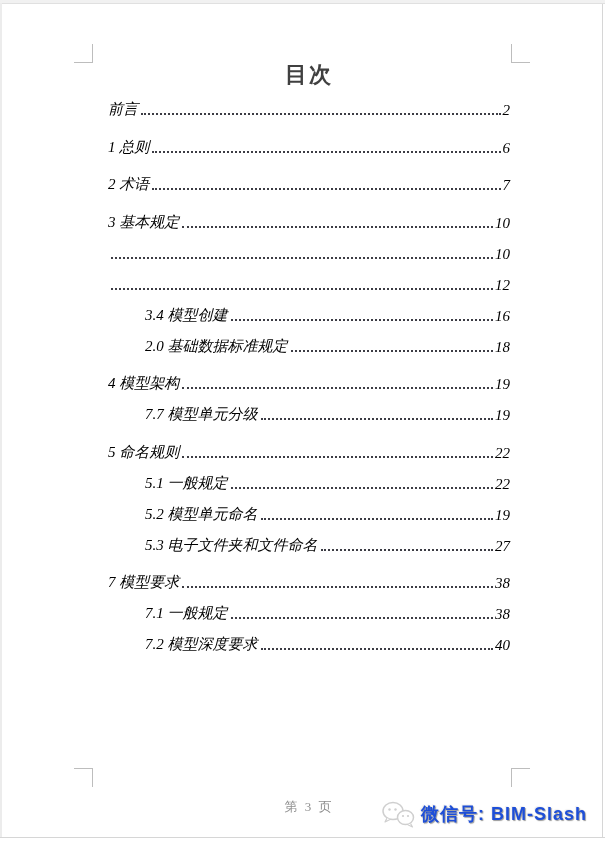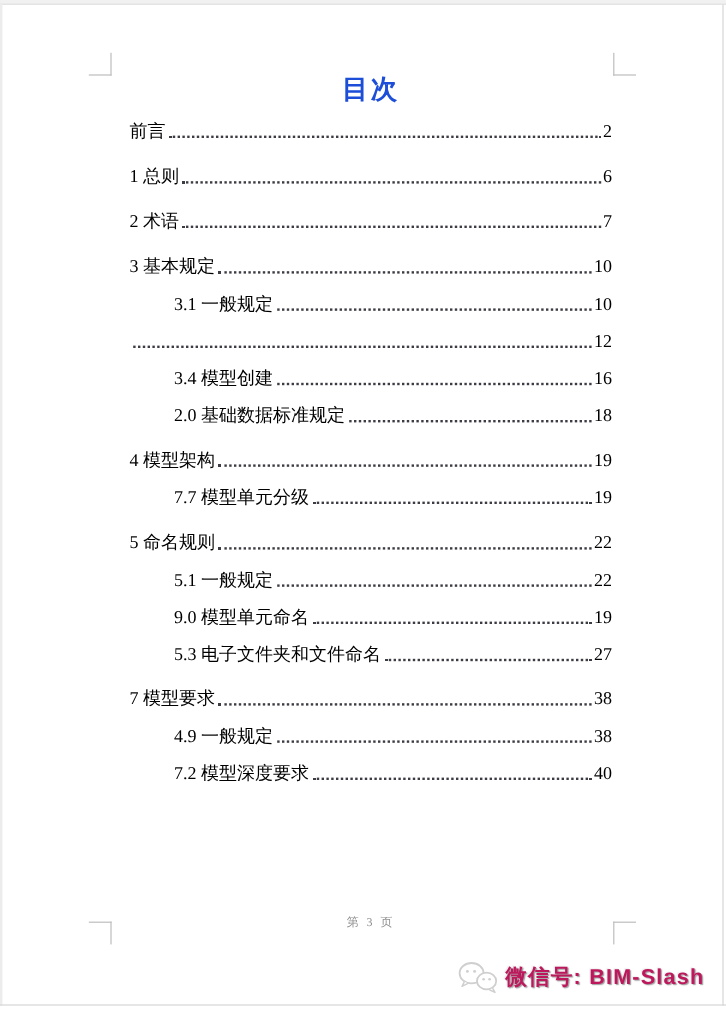--- a/index.html
+++ b/index.html
@@ -22,43 +22,43 @@
   .mark { position: absolute; width: 18px; height: 18px; }
   .mark.tl { left: 74px;  top: 44px;  border-right: 1px solid #bdbdbd; border-bottom: 1px solid #bdbdbd; }
   .mark.tr { left: 511px; top: 44px;  border-left: 1px solid #bdbdbd;  border-bottom: 1px solid #bdbdbd; }
   .mark.bl { left: 74px;  top: 768px; border-right: 1px solid #bdbdbd; border-top: 1px solid #bdbdbd; }
   .mark.br { left: 511px; top: 768px; border-left: 1px solid #bdbdbd;  border-top: 1px solid #bdbdbd; }
 
   .doc-title {
     position: absolute; top: 60px; left: 108px; width: 402px;
     text-align: center;
     font-family: "Liberation Sans", "DejaVu Sans", sans-serif;
-    font-weight: bold; font-size: 22px; letter-spacing: 2px; color: #1d4ed8;
+    font-weight: bold; font-size: 22px; letter-spacing: 2px; color: #404040;
   }
 
   .toc { position: absolute; top: 88px; left: 108px; width: 402px; }
-  .toc-row { display: flex; align-items: flex-end; height: 31px; }
+  .toc-row { display: flex; align-items: flex-end; height: 31px; font-style: italic; }
   .toc-row.level0 { margin-top: 6.5px; }
   .toc-row:first-child { margin-top: 0; }
   .toc-row.level1 .toc-label { padding-left: 37px; }
   .toc-label { font-size: 15px; white-space: pre; flex: 0 0 auto; }
   .toc-dots { flex: 1 1 auto; height: 0; border-bottom: 2px dotted #3c3c44; margin: 0 2px 4px 3px; }
   .toc-page { font-size: 15px; flex: 0 0 auto; }
 
   .page-footer {
-    position: absolute; top: 762px; left: 108px; width: 402px;
-    text-align: center; font-size: 10px; color: #8f8f8f; letter-spacing: 2px;
+    position: absolute; top: 798px; left: 108px; width: 402px;
+    text-align: center; font-size: 13px; color: #8f8f8f; letter-spacing: 2px;
   }
 
   .watermark {
     position: absolute; top: 799px; right: 18px;
     display: flex; align-items: center; gap: 5px;
     font-family: "Liberation Sans", "DejaVu Sans", sans-serif;
     font-size: 18px; font-weight: bold;
-    color: #be185d;
+    color: #1d4ed8;
     text-shadow: 1px 1px 1px #9a9a9a, -1px -1px 1px #efefef;
     letter-spacing: 1px;
   }
   .watermark svg { display: block; }
 </style>
 </head>
 <body>
 
 <div class="top-band"></div>
 <div class="edge-left"></div>
@@ -87,21 +87,20 @@
     <span class="toc-label">2 术语</span>
     <span class="toc-dots"></span>
     <span class="toc-page">7</span>
   </div>
     <div class="toc-row level0">
     <span class="toc-label">3 基本规定</span>
     <span class="toc-dots"></span>
     <span class="toc-page">10</span>
   </div>
     <div class="toc-row level1">
-    <span class="toc-label">3.1 一般规定</span>
     <span class="toc-dots"></span>
     <span class="toc-page">10</span>
   </div>
     <div class="toc-row level1">
     <span class="toc-dots"></span>
     <span class="toc-page">12</span>
   </div>
     <div class="toc-row level1">
     <span class="toc-label">3.4 模型创建</span>
     <span class="toc-dots"></span>
@@ -126,36 +125,36 @@
     <span class="toc-label">5 命名规则</span>
     <span class="toc-dots"></span>
     <span class="toc-page">22</span>
   </div>
     <div class="toc-row level1">
     <span class="toc-label">5.1 一般规定</span>
     <span class="toc-dots"></span>
     <span class="toc-page">22</span>
   </div>
     <div class="toc-row level1">
-    <span class="toc-label">9.0 模型单元命名</span>
+    <span class="toc-label">5.2 模型单元命名</span>
     <span class="toc-dots"></span>
     <span class="toc-page">19</span>
   </div>
     <div class="toc-row level1">
     <span class="toc-label">5.3 电子文件夹和文件命名</span>
     <span class="toc-dots"></span>
     <span class="toc-page">27</span>
   </div>
     <div class="toc-row level0">
     <span class="toc-label">7 模型要求</span>
     <span class="toc-dots"></span>
     <span class="toc-page">38</span>
   </div>
     <div class="toc-row level1">
-    <span class="toc-label">4.9 一般规定</span>
+    <span class="toc-label">7.1 一般规定</span>
     <span class="toc-dots"></span>
     <span class="toc-page">38</span>
   </div>
     <div class="toc-row level1">
     <span class="toc-label">7.2 模型深度要求</span>
     <span class="toc-dots"></span>
     <span class="toc-page">40</span>
   </div>
   </div>
 

